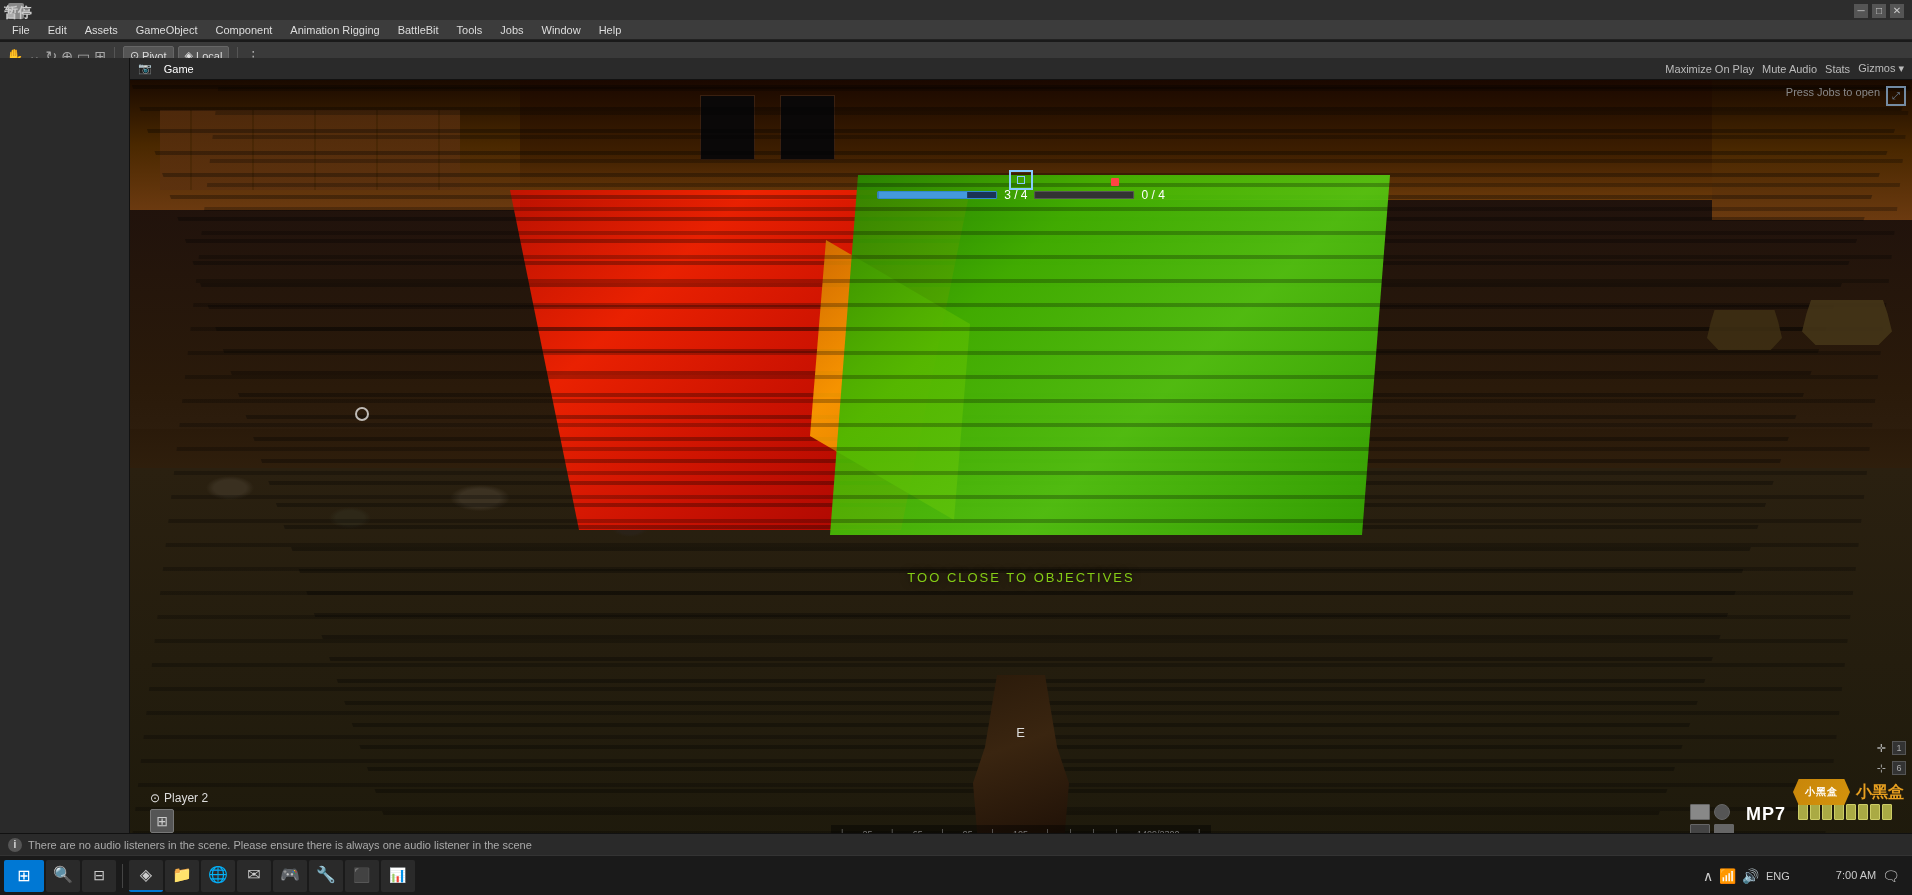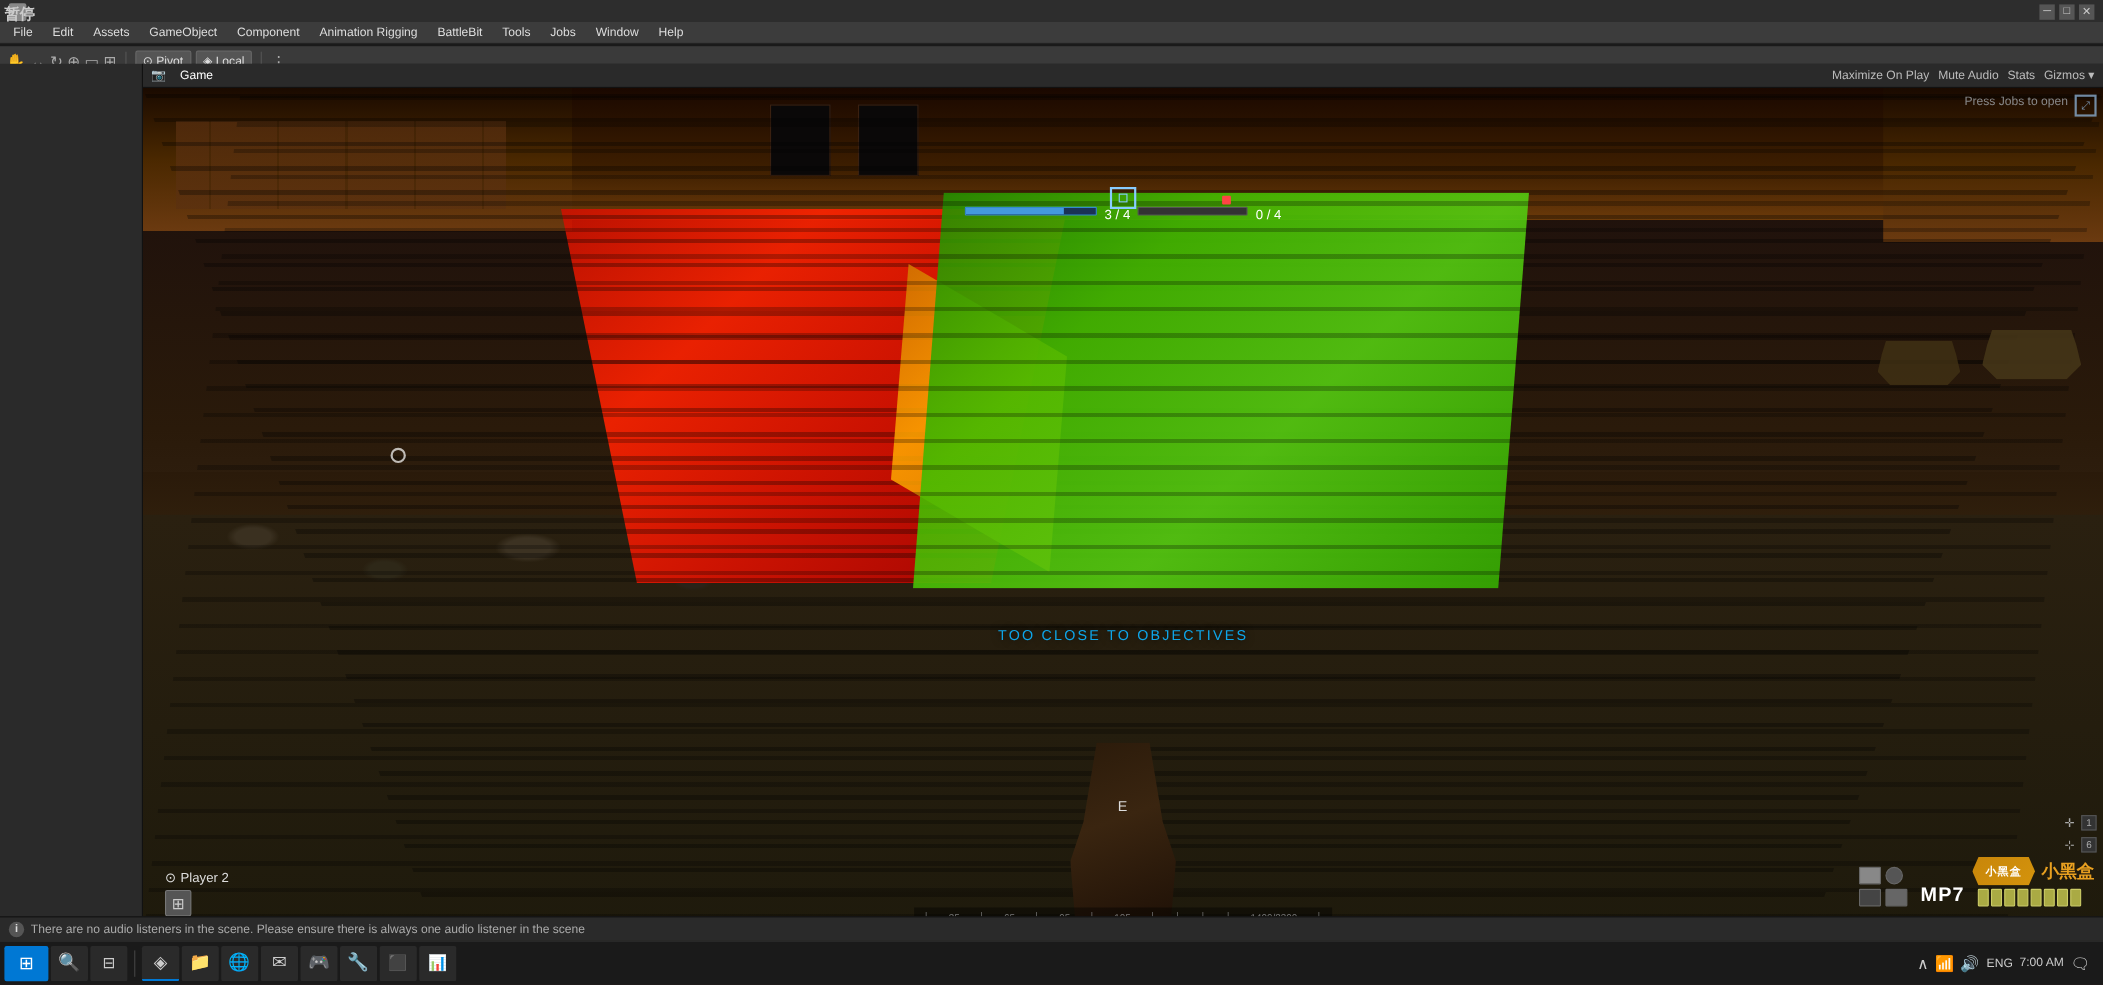--- a/index.html
+++ b/index.html
@@ -318,34 +318,34 @@
       inset: 0;
       pointer-events: none;
     }
 
     
     .warning-text {
       position: absolute;
       top: 490px;
       left: 50%;
       transform: translateX(-50%);
-      color: #0ea5e9;
+      color: #84cc16;
       font-size: 13px;
       letter-spacing: 2px;
       text-shadow: 0 0 8px rgba(0,0,0,0.8);
       white-space: nowrap;
     }
 
     
     .weapon-hud {
       position: absolute;
-      bottom: 31px;
+      bottom: 15px;
       right: 20px;
       display: flex;
-      align-items: flex-end;
+      align-items: flex-start;
       gap: 12px;
     }
     .weapon-icons {
       display: flex;
       flex-direction: column;
       gap: 4px;
     }
     .weapon-icon-row {
       display: flex;
       gap: 4px;
@@ -628,21 +628,21 @@
       color: #aaa;
     }
 
     
     .hud-scores-line {
       position: absolute;
       top: 108px;
       left: 50%;
       transform: translateX(-50%);
       display: flex;
-      align-items: flex-start;
+      align-items: center;
       gap: 3px;
       font-size: 12px;
       color: #fff;
       white-space: nowrap;
     }
 
     
     .corner-logo {
       position: absolute;
       top: 4px;
@@ -954,17 +954,17 @@
   </div>
   <div class="taskbar-app">
     <span style="font-size:14px;">📊</span>
   </div>
   <div class="taskbar-right">
     <span class="sys-icon">∧</span>
     <span class="sys-icon">📶</span>
     <span class="sys-icon">🔊</span>
     <span style="font-size:11px;cursor:pointer;">ENG</span>
     <div class="taskbar-clock">
-      <div style="font-size:11px;">7:00 AM</div>
+      <div style="font-size:11px;margin-left:40px;">7:00 AM</div>
     </div>
     <span class="sys-icon">🗨</span>
   </div>
 </div>
 
 </body></html>

